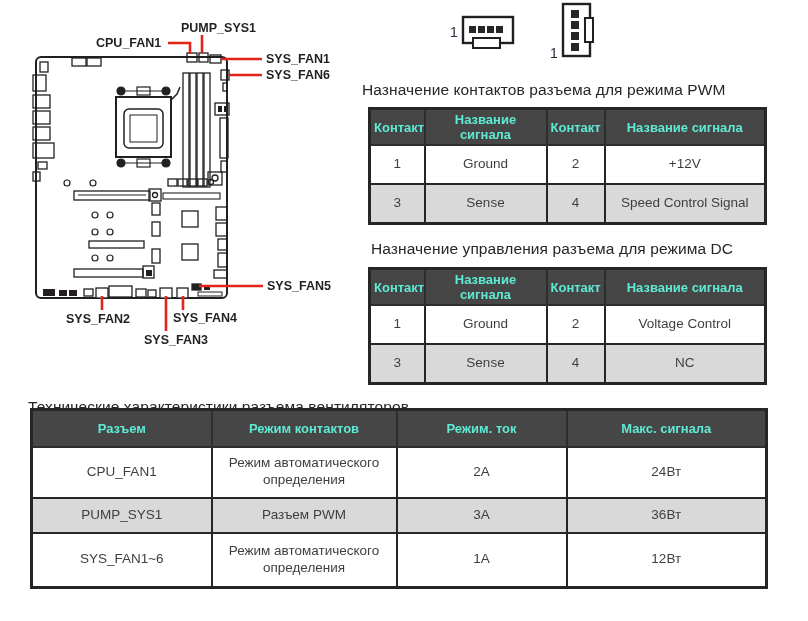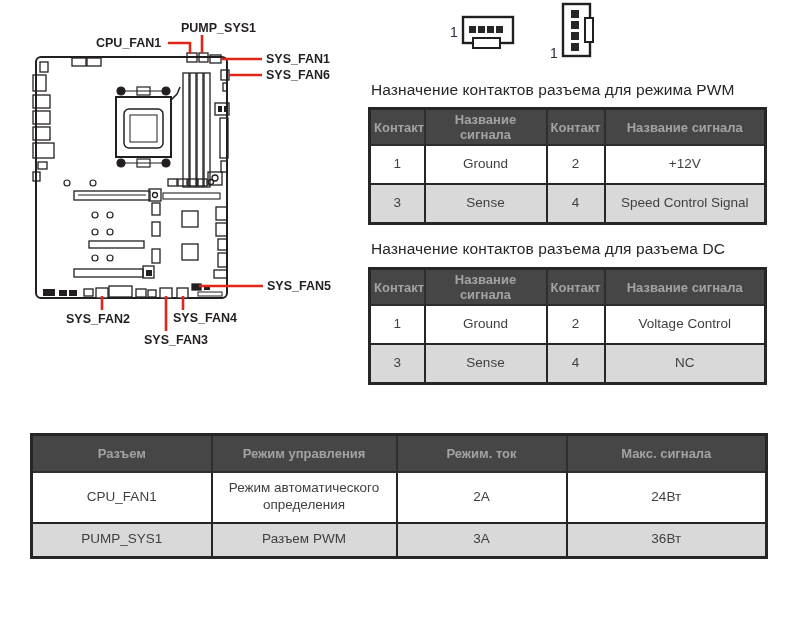--- a/index.html
+++ b/index.html
@@ -12,21 +12,21 @@
 
   .section-title {
     position:absolute; font-size:15.5px; color:#262626; letter-spacing:0.1px;
   }
 
   table.data-table {
     position:absolute; border-collapse:collapse; table-layout:fixed;
     border:3px solid #262626; background:#ffffff;
   }
   table.data-table th {
-    background:#464646; color:#a3a3a3; font-size:13px; font-weight:bold;
+    background:#464646; color:#5eead4; font-size:13px; font-weight:bold;
     border:2px solid #2e2e2e; text-align:center; vertical-align:middle;
     padding:2px 3px;
   }
   table.data-table td {
     font-size:13.5px; color:#3f3f3f; border:2px solid #262626;
     text-align:center; vertical-align:middle; padding:2px 6px;
     background:#ffffff; line-height:1.25;
   }
   table.data-table tr.alt td { background:#d9d9d9; }
 
@@ -199,21 +199,21 @@
       <rect x="123" y="4" width="27" height="52" fill="#ffffff" stroke="#231f20" stroke-width="2.4"></rect>
       <rect x="131" y="10" width="8" height="8" fill="#262626"></rect>
       <rect x="131" y="21" width="8" height="8" fill="#262626"></rect>
       <rect x="131" y="32" width="8" height="8" fill="#262626"></rect>
       <rect x="131" y="43" width="8" height="8" fill="#262626"></rect>
       <rect x="145" y="18" width="8" height="24" fill="#ffffff" stroke="#231f20" stroke-width="2"></rect>
       <text x="110" y="58" font-size="14" fill="#2b2b40">1</text>
     </g>
   </svg>
 
-  <div class="section-title" style="left:371px;top:81px">Назначение контактов разъема для режима PWM</div>
+  <div class="section-title" style="left:362px;top:81px">Назначение контактов разъема для режима PWM</div>
 
   <table class="data-table pin-table" style="left:368px;top:107px;width:396px">
     <colgroup>
         <col style="width:55px">
         <col style="width:122px">
         <col style="width:58px">
         <col style="width:161px">
       </colgroup>
     <thead>
       <tr>
@@ -232,21 +232,21 @@
       </tr>
       <tr class="alt">
         <td>3</td>
         <td>Sense</td>
         <td>4</td>
         <td>Speed Control Signal</td>
       </tr>
     </tbody>
   </table>
 
-  <div class="section-title" style="left:371px;top:240px">Назначение контактов разъема для разъема DC</div>
+  <div class="section-title" style="left:371px;top:240px">Назначение управления разъема для режима DC</div>
 
   <table class="data-table pin-table" style="left:368px;top:267px;width:396px">
     <colgroup>
         <col style="width:55px">
         <col style="width:122px">
         <col style="width:58px">
         <col style="width:161px">
       </colgroup>
     <thead>
       <tr>
@@ -265,45 +265,52 @@
       </tr>
       <tr class="alt">
         <td>3</td>
         <td>Sense</td>
         <td>4</td>
         <td>NC</td>
       </tr>
     </tbody>
   </table>
 
-
-  <table class="data-table spec-table" style="left:30px;top:433px;width:735px">
+  <div class="section-title" style="left:28px;top:398px">Технические характеристики разъема вентиляторов</div>
+
+  <table class="data-table spec-table" style="left:30px;top:408px;width:735px">
     <colgroup>
         <col style="width:180px">
         <col style="width:185px">
         <col style="width:170px">
         <col style="width:200px">
       </colgroup>
     <thead>
       <tr>
         <th>Разъем</th>
-        <th>Режим управления</th>
+        <th>Режим контактов</th>
         <th>Режим. ток</th>
         <th>Макс. сигнала</th>
       </tr>
     </thead>
     <tbody>
       <tr>
         <td class="r0">CPU_FAN1</td>
         <td class="r0">Режим автоматического определения</td>
         <td class="r0">2A</td>
         <td class="r0">24Вт</td>
       </tr>
       <tr class="alt">
         <td class="r1">PUMP_SYS1</td>
         <td class="r1">Разъем PWM</td>
         <td class="r1">3A</td>
         <td class="r1">36Вт</td>
       </tr>
+      <tr>
+        <td class="r2">SYS_FAN1~6</td>
+        <td class="r2">Режим автоматического определения</td>
+        <td class="r2">1A</td>
+        <td class="r2">12Вт</td>
+      </tr>
     </tbody>
   </table>
 
 </div>
 
 </body></html>

